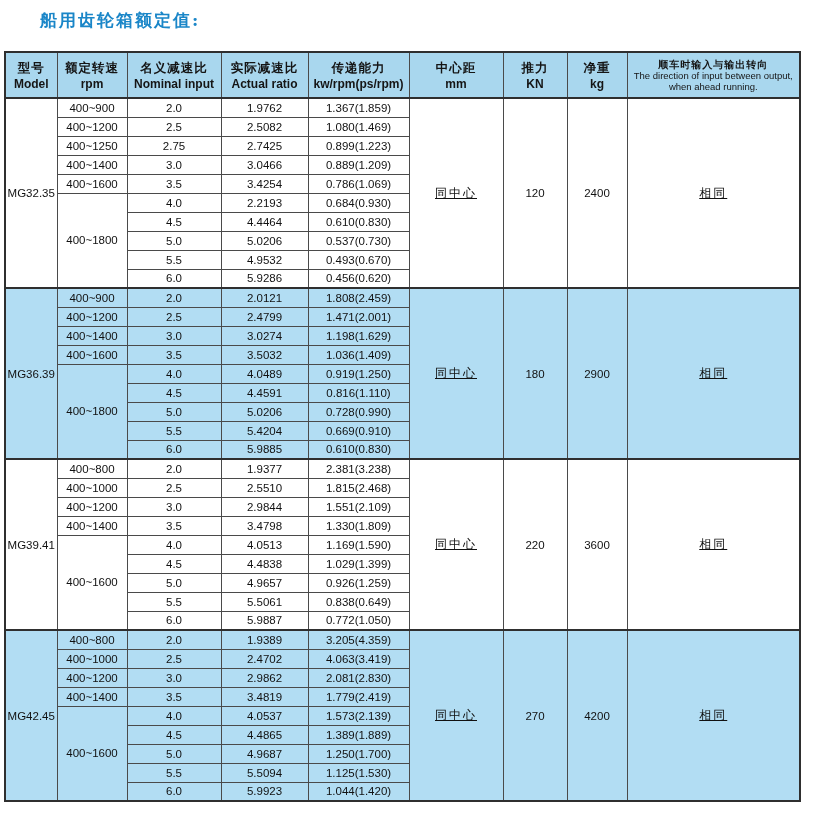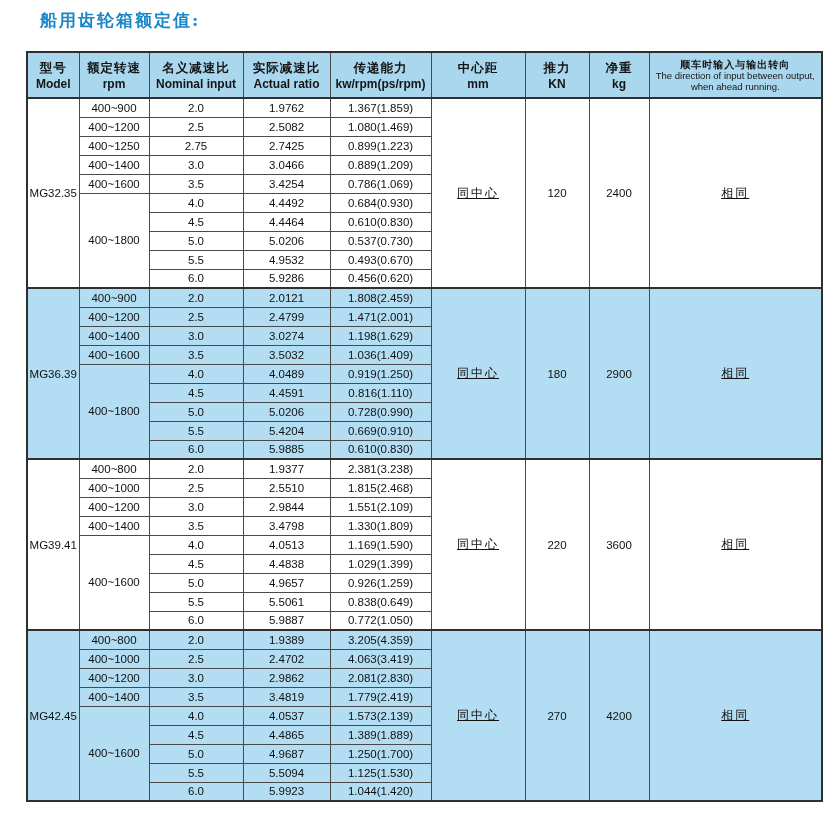--- a/index.html
+++ b/index.html
@@ -16,21 +16,21 @@
     -webkit-font-smoothing:antialiased;
   }
   .page-title{
     position:absolute;left:18px;top:9px;
     font-family:"DejaVu Serif","Liberation Serif",serif;
     font-size:17px;font-weight:bold;letter-spacing:2px;
     color:var(--title-color);
     margin-left:22px;
   }
   table.ratings{
-    position:absolute;left:26px;top:51px;width:795px;
+    position:absolute;left:4px;top:51px;width:795px;
     border-collapse:collapse;table-layout:fixed;
     border:2px solid var(--heavy);
   }
   .ratings th,.ratings td{
     border:1px solid var(--line);
     text-align:center;vertical-align:middle;
     padding:0 1px;overflow:hidden;
   }
   .ratings thead{border-bottom:2px solid var(--heavy);}
   .ratings thead tr{height:46px;}
@@ -138,21 +138,21 @@
       </tr>
       <tr>
         <td>400~1600</td>
         <td>3.5</td>
         <td>3.4254</td>
         <td>0.786(1.069)</td>
       </tr>
       <tr>
         <td rowspan="5">400~1800</td>
         <td>4.0</td>
-        <td>4.4492</td>
+        <td>2.2193</td>
         <td>0.684(0.930)</td>
       </tr>
       <tr>
         <td>4.5</td>
         <td>4.4464</td>
         <td>0.610(0.830)</td>
       </tr>
       <tr>
         <td>5.0</td>
         <td>5.0206</td>

